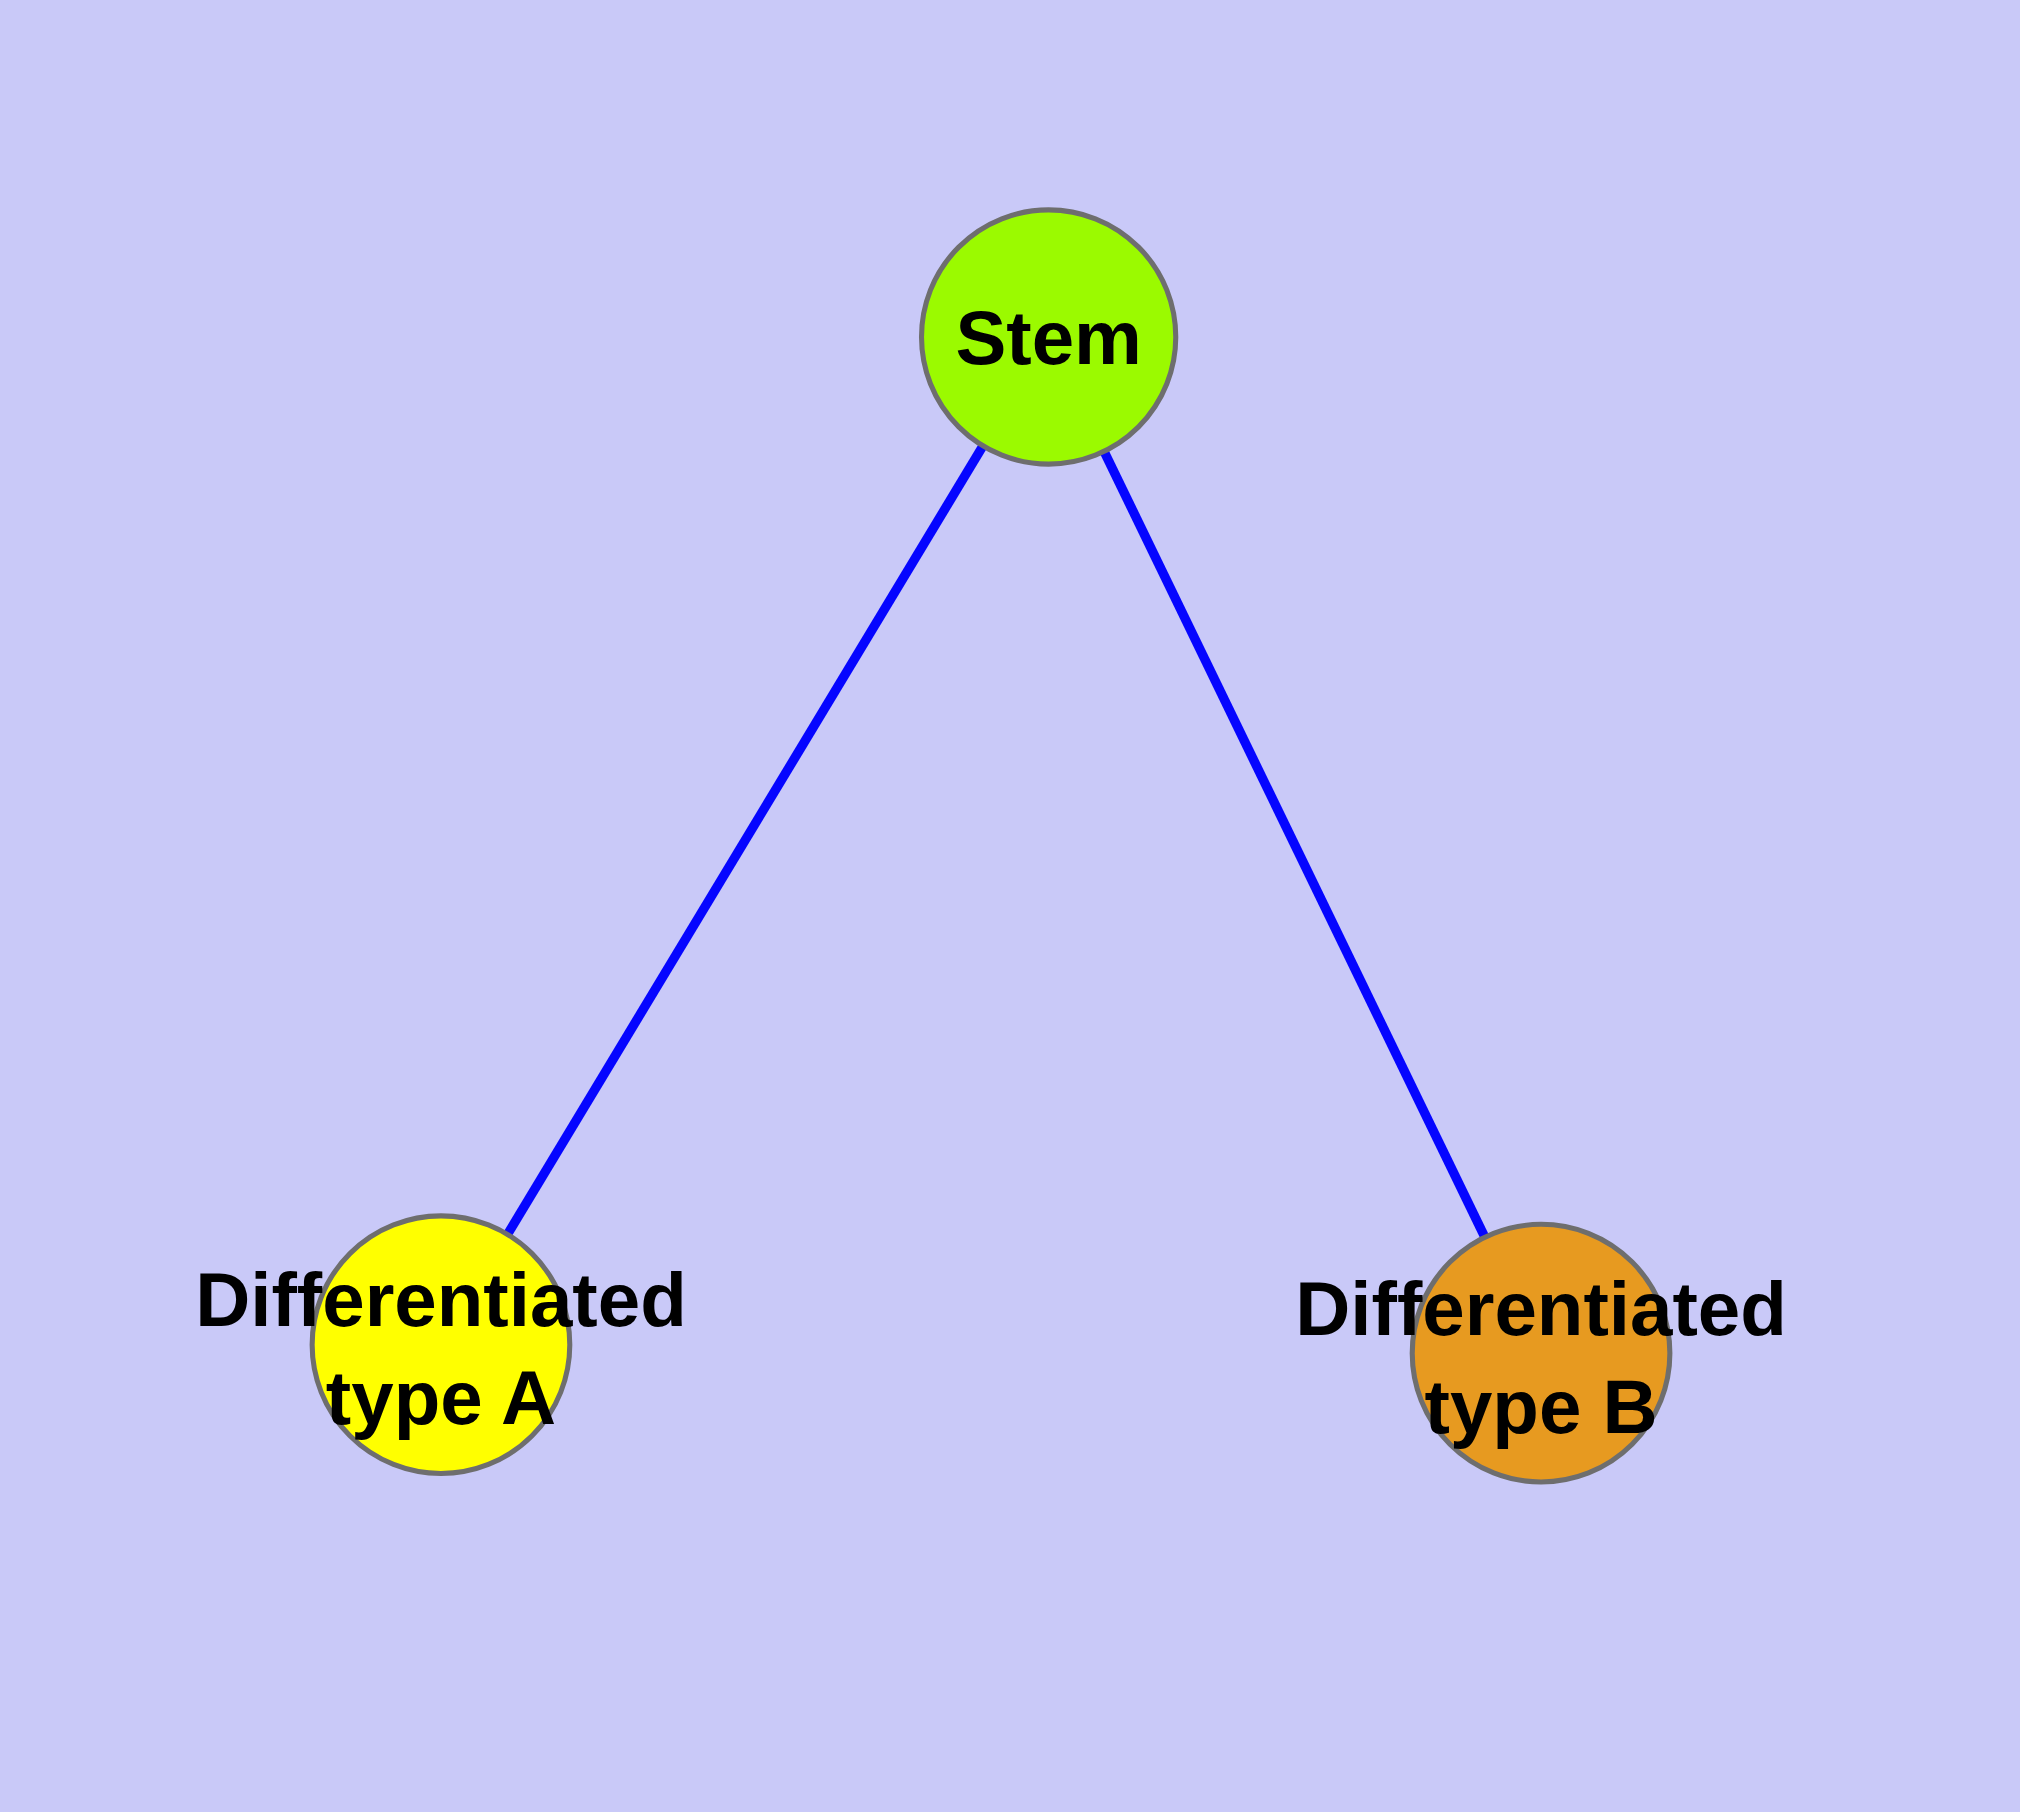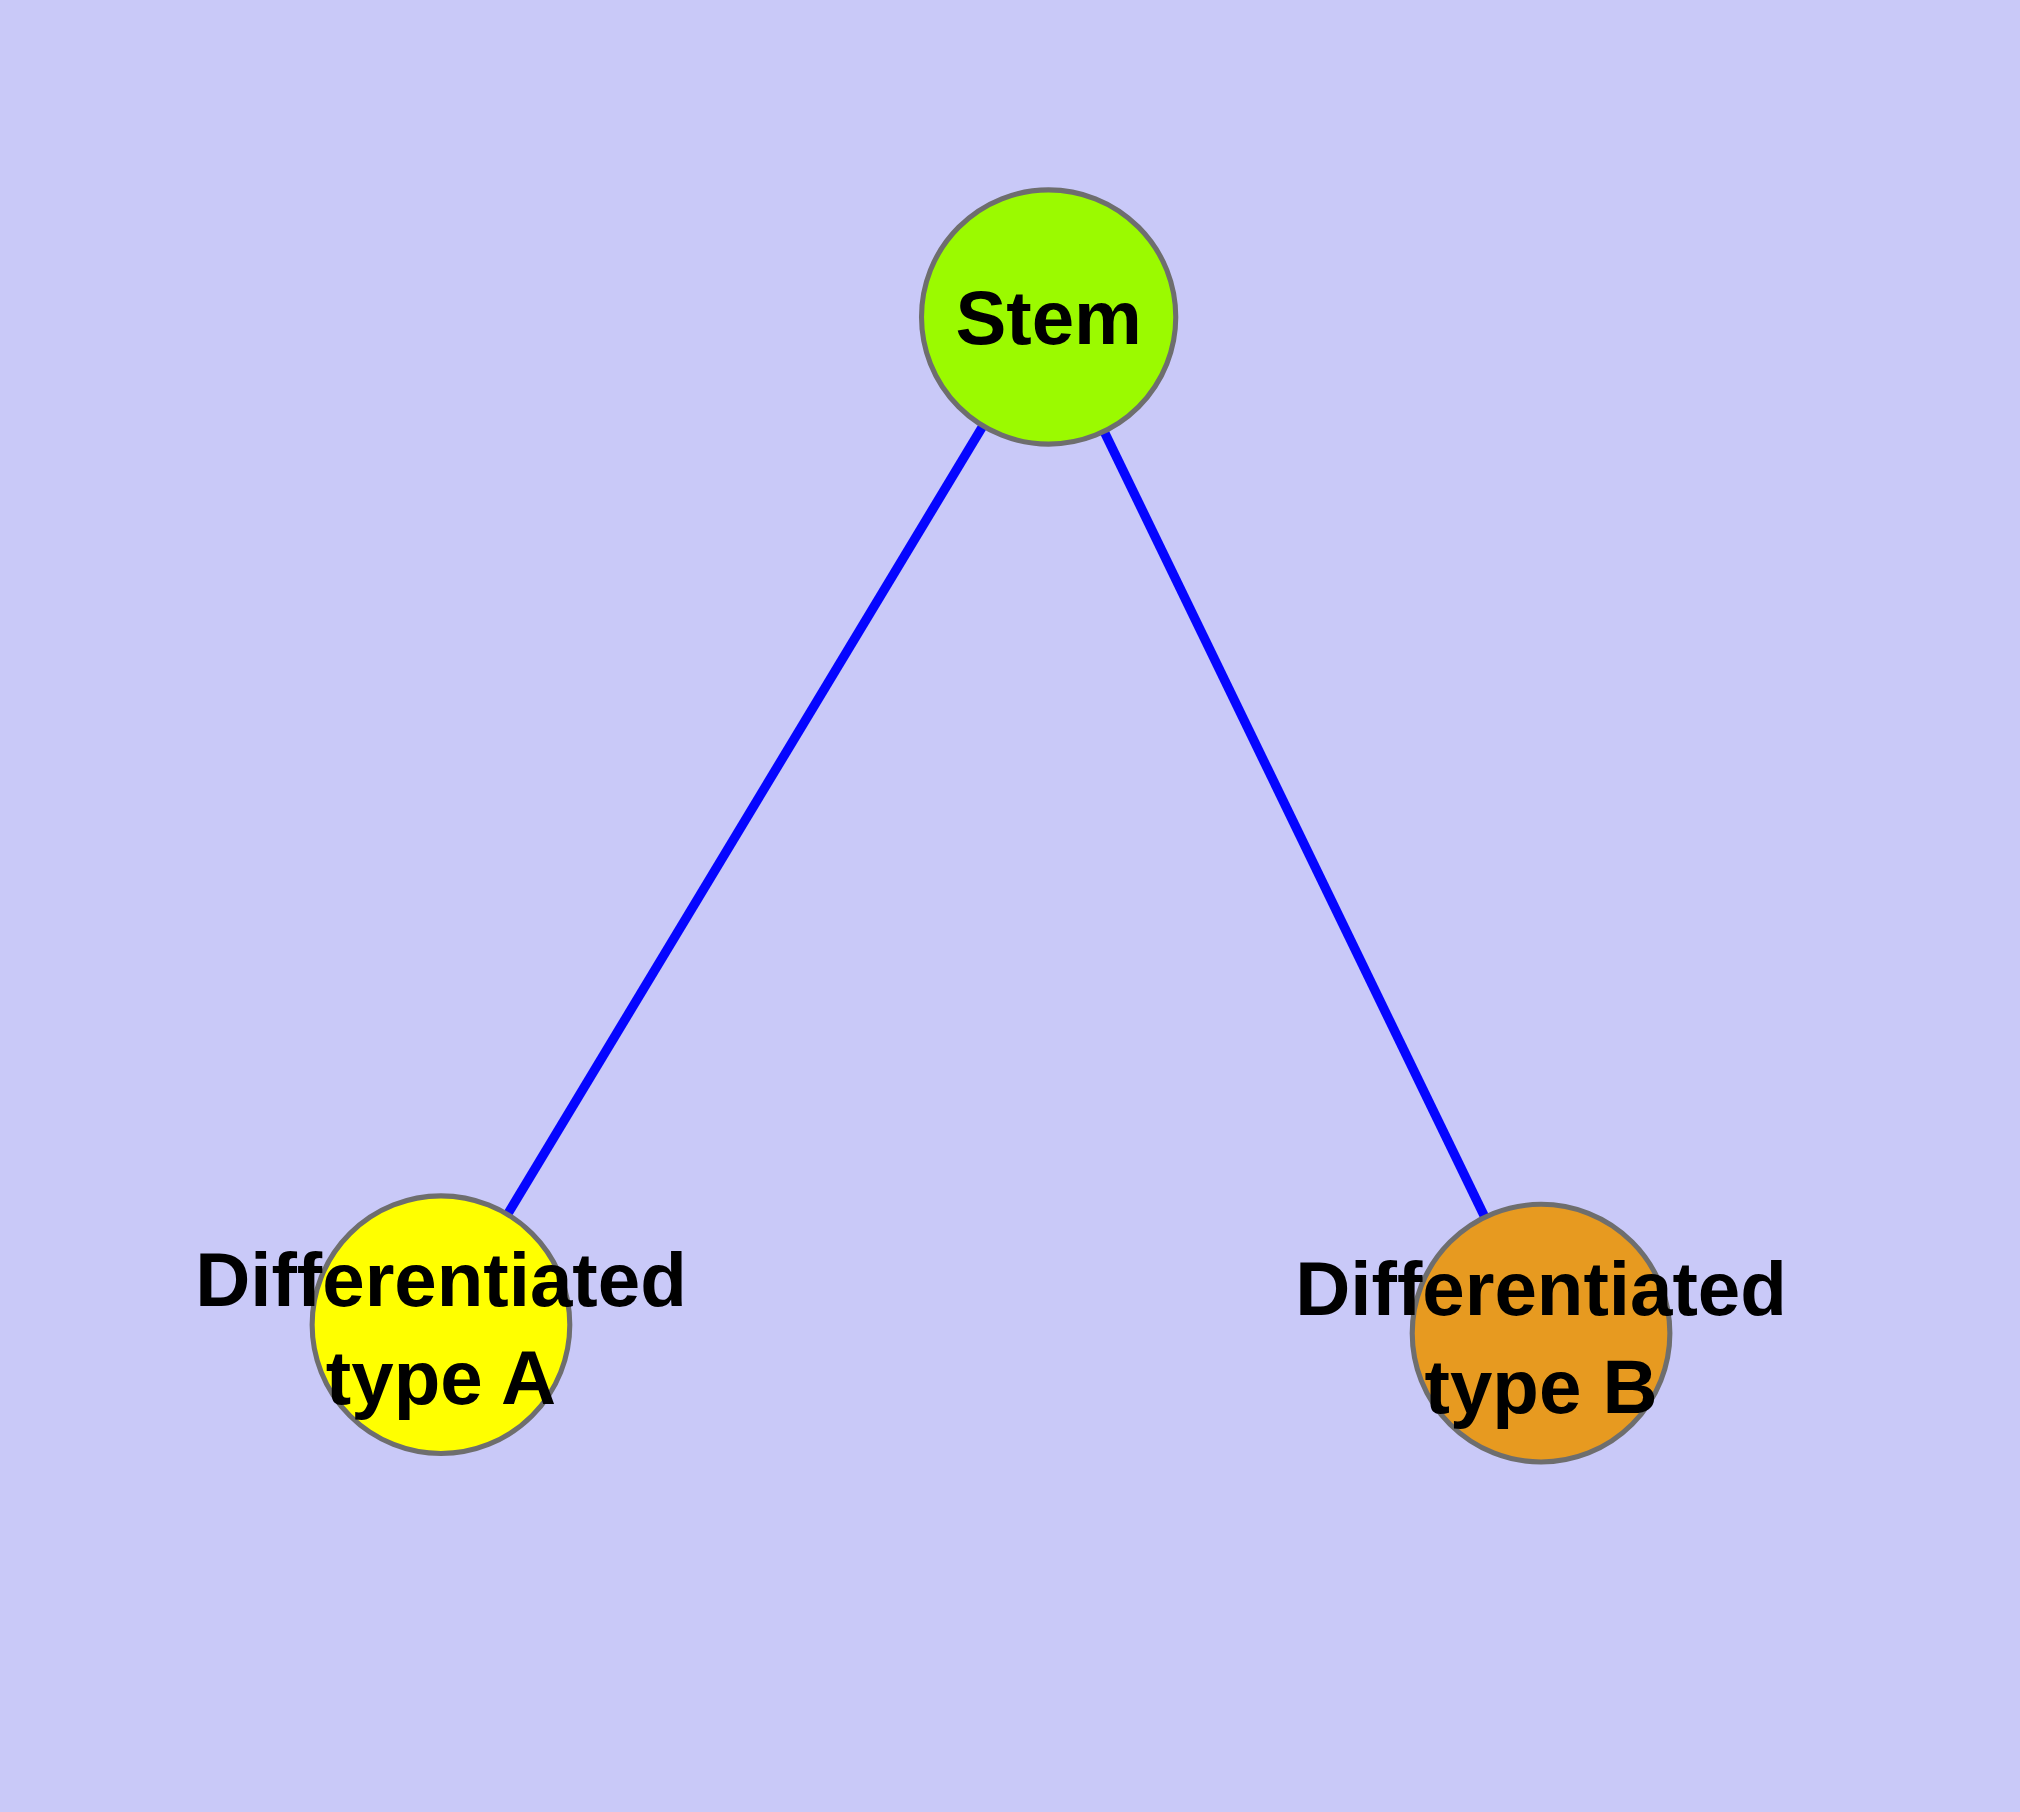--- a/index.html
+++ b/index.html
@@ -1,16 +1,16 @@
 <!DOCTYPE html>
 <html style="font-size:13.6px"><head>
 <meta charset="utf-8">
 <style>
   html, body { margin: 0; padding: 0; background: #C9C9F8; }
-  .canvas-wrap { width: 2021px; height: 1584px; overflow: hidden; }
+  .canvas-wrap { width: 2021px; height: 1584px; overflow: hidden; margin-top: 20px; }
   svg { display: block; }
   .node-label {
     font-family: "Liberation Sans", sans-serif;
     font-weight: bold;
     font-size: 90px;
     fill: #000000;
     text-anchor: middle;
   }
   .node-circle { stroke-width: 6px; }
   .edge-line { stroke-width: 11px; stroke-linecap: butt; }

